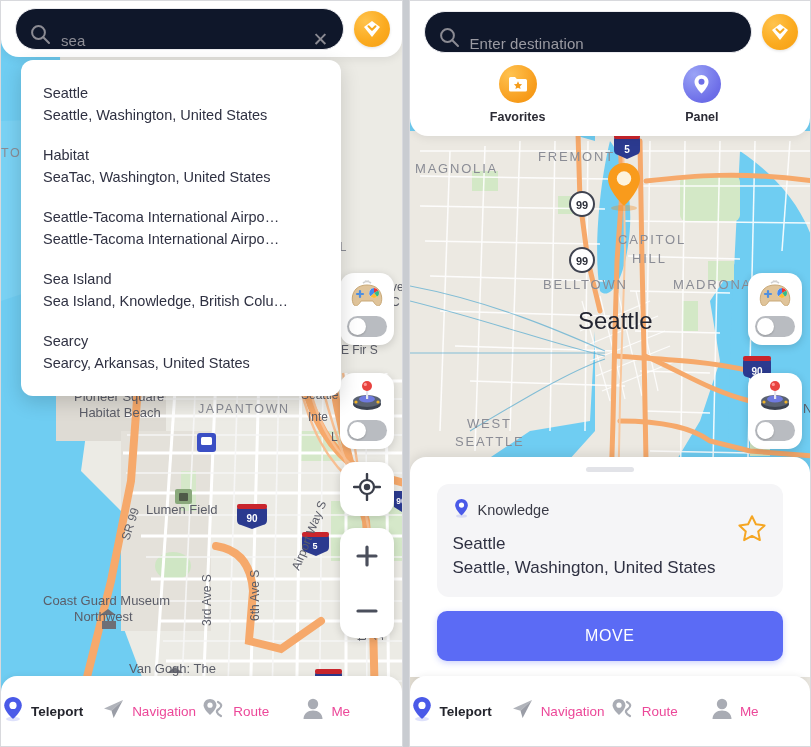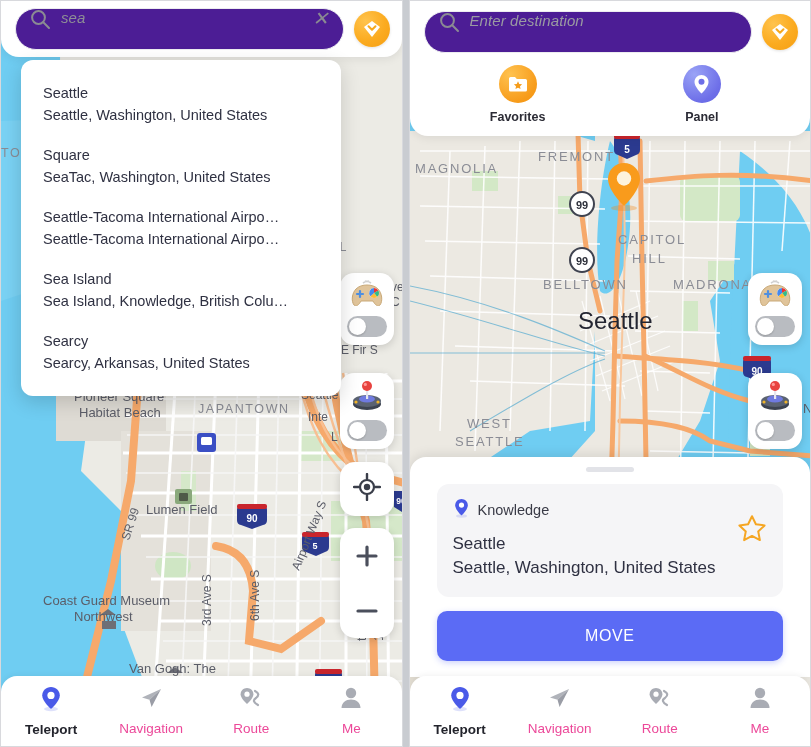--- a/index.html
+++ b/index.html
@@ -24,23 +24,23 @@
   
   .top-sheet {
     position: absolute; top: 0; left: 0; right: 0;
     background: #ffffff;
     border-bottom-left-radius: 18px; border-bottom-right-radius: 18px;
     box-shadow: 0 2px 10px rgba(0,0,0,.08);
     z-index: 30;
   }
   .search-row { display: flex; align-items: center; padding: 10px 12px 10px 14px; gap: 10px; }
   .search-box {
-    flex: 1; display: flex; align-items: flex-start; gap: 10px;
-    background: #4c1d95; border: 1px solid #ececf0;
-    border-radius: 22px; height: 42px; padding: 0 14px; font-style: italic;
+    flex: 1; display: flex; align-items: flex-end; gap: 10px;
+    background: #0f172a; border: 1px solid #ececf0;
+    border-radius: 22px; height: 42px; padding: 0 14px;
   }
   .search-box .q-icon { flex: 0 0 auto; }
   .search-text { flex: 1; font-size: 15px; color: #9a9aa2; letter-spacing: .1px; }
   .search-text.filled { color: #8e8e96; }
   .clear-x { flex: 0 0 auto; cursor: pointer; color: #8a8a92; font-size: 19px; line-height: 1; font-weight: 300; }
   .badge-orange {
     flex: 0 0 auto; width: 36px; height: 36px; border-radius: 50%;
     background: radial-gradient(circle at 32% 28%, #ffc34d 0%, #fbab20 55%, #f59e12 100%);
     display: flex; align-items: center; justify-content: center;
     box-shadow: 0 1px 3px rgba(0,0,0,.12);
@@ -105,21 +105,21 @@
     box-shadow: 0 2px 6px rgba(91,107,245,.3);
   }
 
   
   .tabbar {
     position: absolute; left: 0; right: 0; bottom: 0; height: 70px;
     background: #fff; border-top-left-radius: 16px; border-top-right-radius: 16px;
     display: flex; align-items: center; z-index: 35;
     box-shadow: 0 -1px 6px rgba(0,0,0,.06);
   }
-  .tab { flex: 1; display: flex; flex-direction: column; align-items: center; gap: 6px; cursor: pointer; }
+  .tab { flex: 1; display: flex; flex-direction: row; align-items: center; gap: 6px; cursor: pointer; }
   .tab-label { font-size: 13.5px; color: #ec4899; }
   .tab.active .tab-label { color: #23242c; font-weight: bold; }
 
   .maplbl { font-family: "Liberation Sans", sans-serif; }
 </style>
 </head>
 <body>
 
 <div class="app">
 
@@ -323,21 +323,21 @@
         </div>
       </div>
     </div>
 
     <div class="suggest">
       <div class="sug-item">
         <div class="sug-title">Seattle</div>
         <div class="sug-sub">Seattle, Washington, United States</div>
       </div>
       <div class="sug-item">
-        <div class="sug-title">Square</div>
+        <div class="sug-title">Habitat</div>
         <div class="sug-sub">SeaTac, Washington, United States</div>
       </div>
       <div class="sug-item">
         <div class="sug-title">Seattle-Tacoma International Airpo…</div>
         <div class="sug-sub">Seattle-Tacoma International Airpo…</div>
       </div>
       <div class="sug-item">
         <div class="sug-title">Sea Island</div>
         <div class="sug-sub">Sea Island, Knowledge, British Colu…</div>
       </div>

